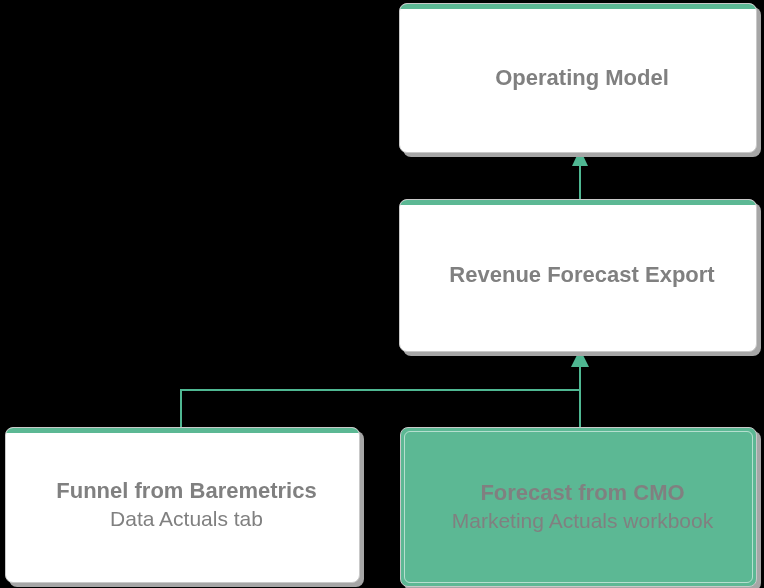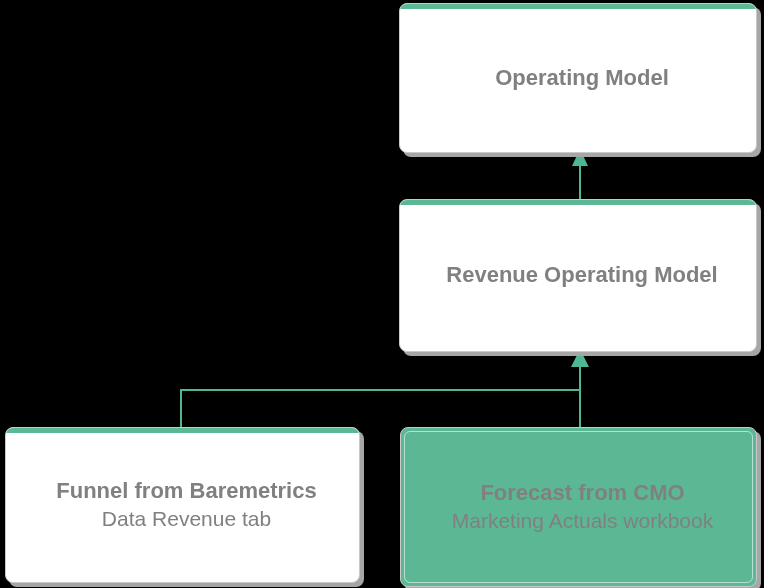--- a/index.html
+++ b/index.html
@@ -127,29 +127,29 @@
   <div class="node" id="node-operating-model">
     <span class="accent-strip"></span>
     <div class="node-text-wrap">
       <div class="node-title">Operating Model</div>
     </div>
   </div>
 
   <div class="node" id="node-revenue-forecast">
     <span class="accent-strip"></span>
     <div class="node-text-wrap">
-      <div class="node-title">Revenue Operating Model</div>
+      <div class="node-title">Revenue Forecast Export</div>
     </div>
   </div>
 
   <div class="node" id="node-actuals">
     <span class="accent-strip"></span>
     <div class="node-text-wrap">
       <div class="node-title">Funnel from Baremetrics</div>
-      <div class="node-subtitle">Data Revenue tab</div>
+      <div class="node-subtitle">Data Actuals tab</div>
     </div>
   </div>
 
   <div class="node filled" id="node-forecast-cmo">
 
     <div class="node-text-wrap">
       <div class="node-title">Forecast from CMO</div>
       <div class="node-subtitle">Marketing Actuals workbook</div>
     </div>
   </div>

